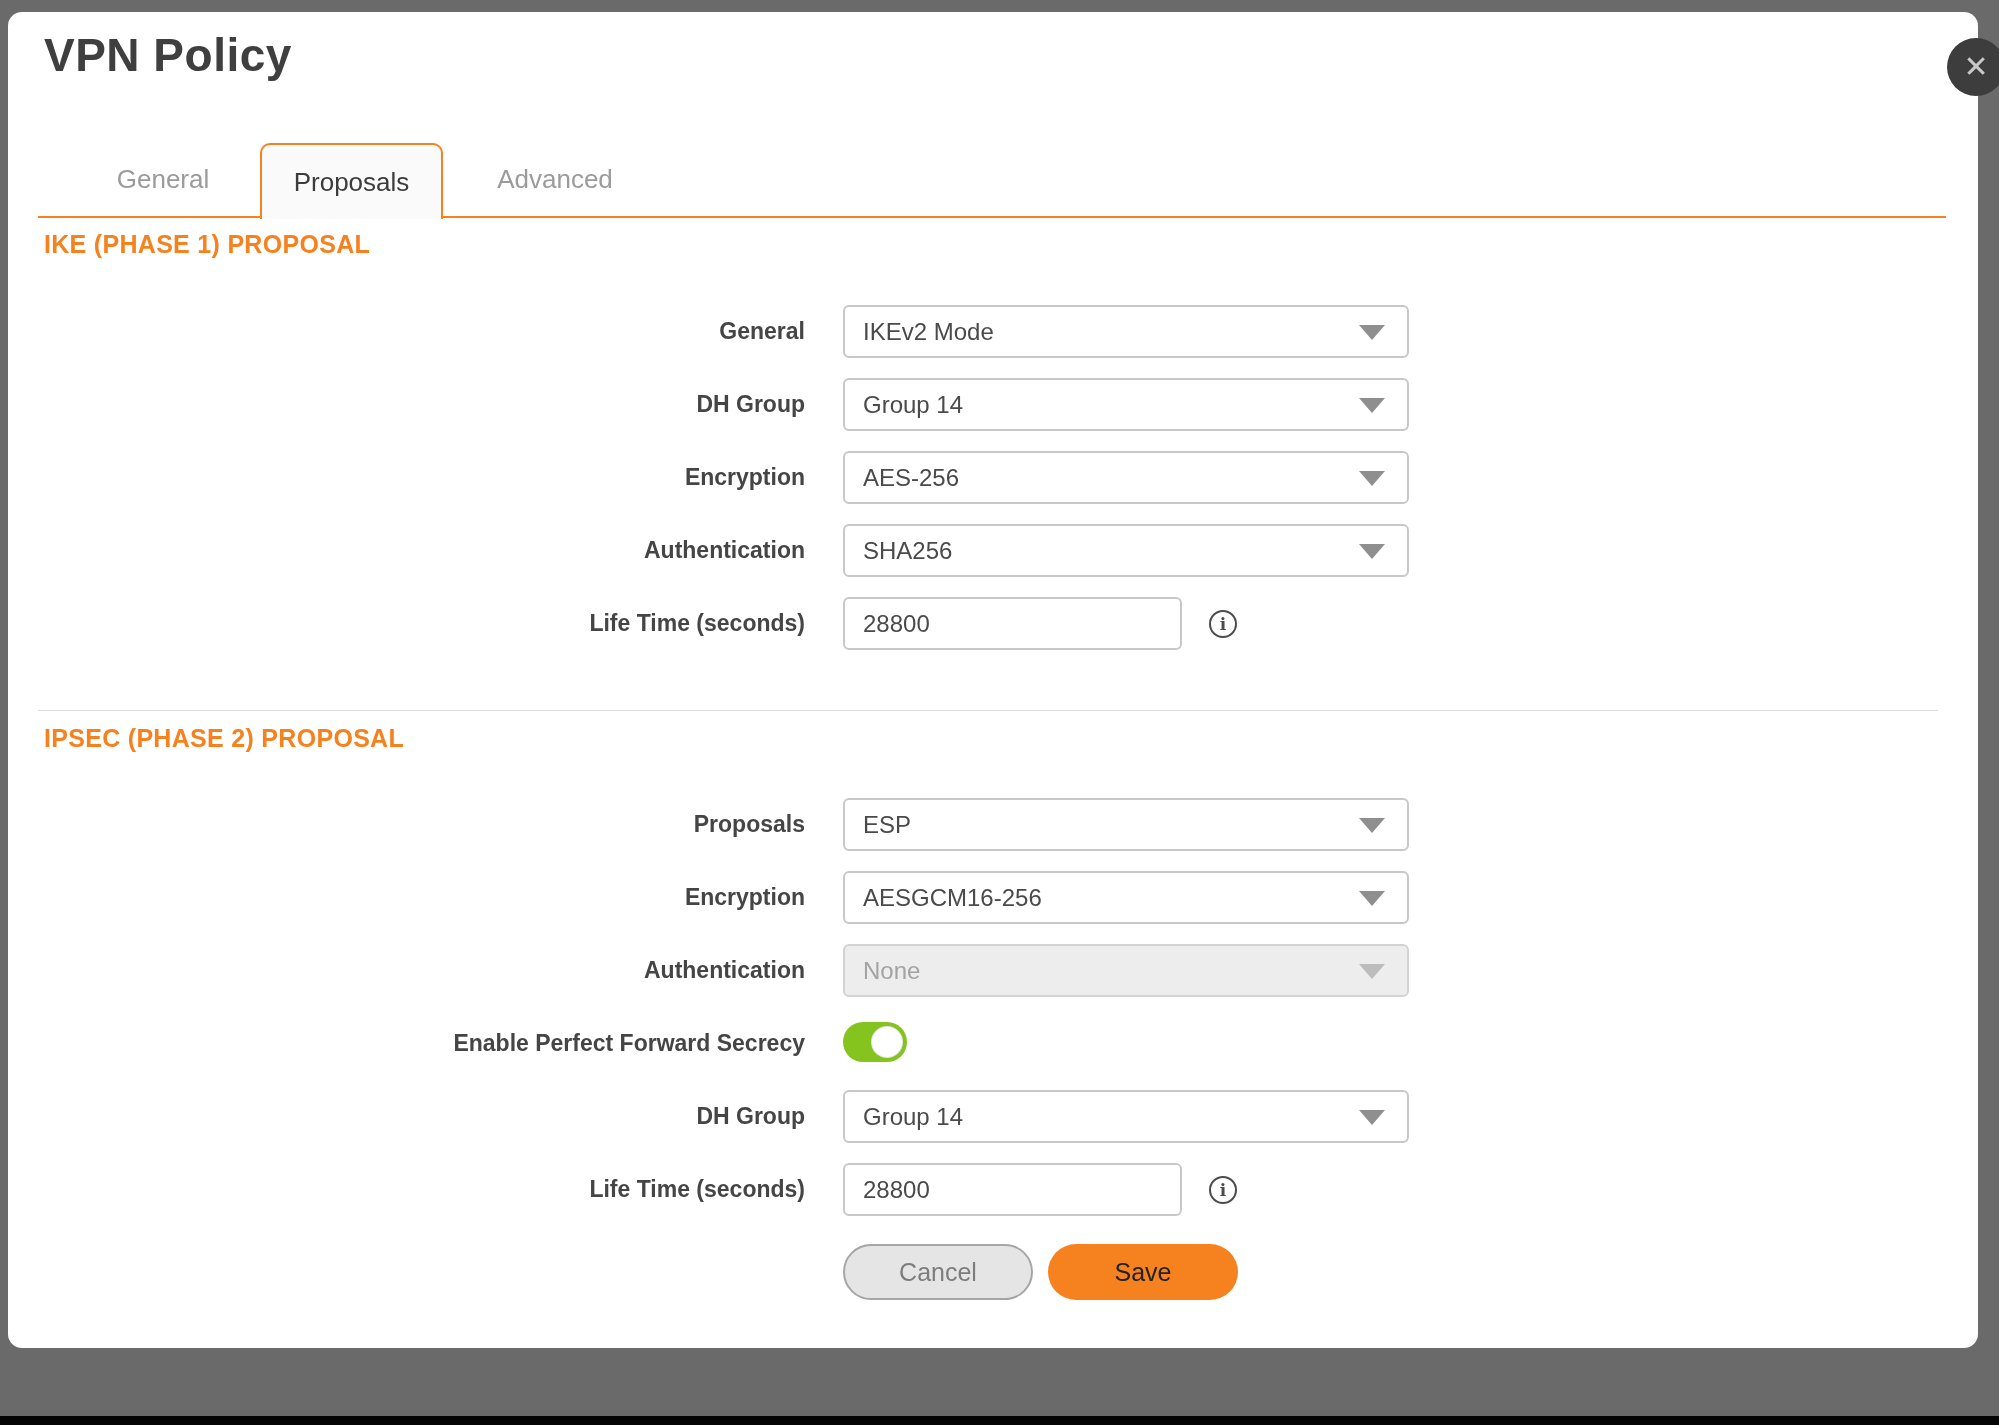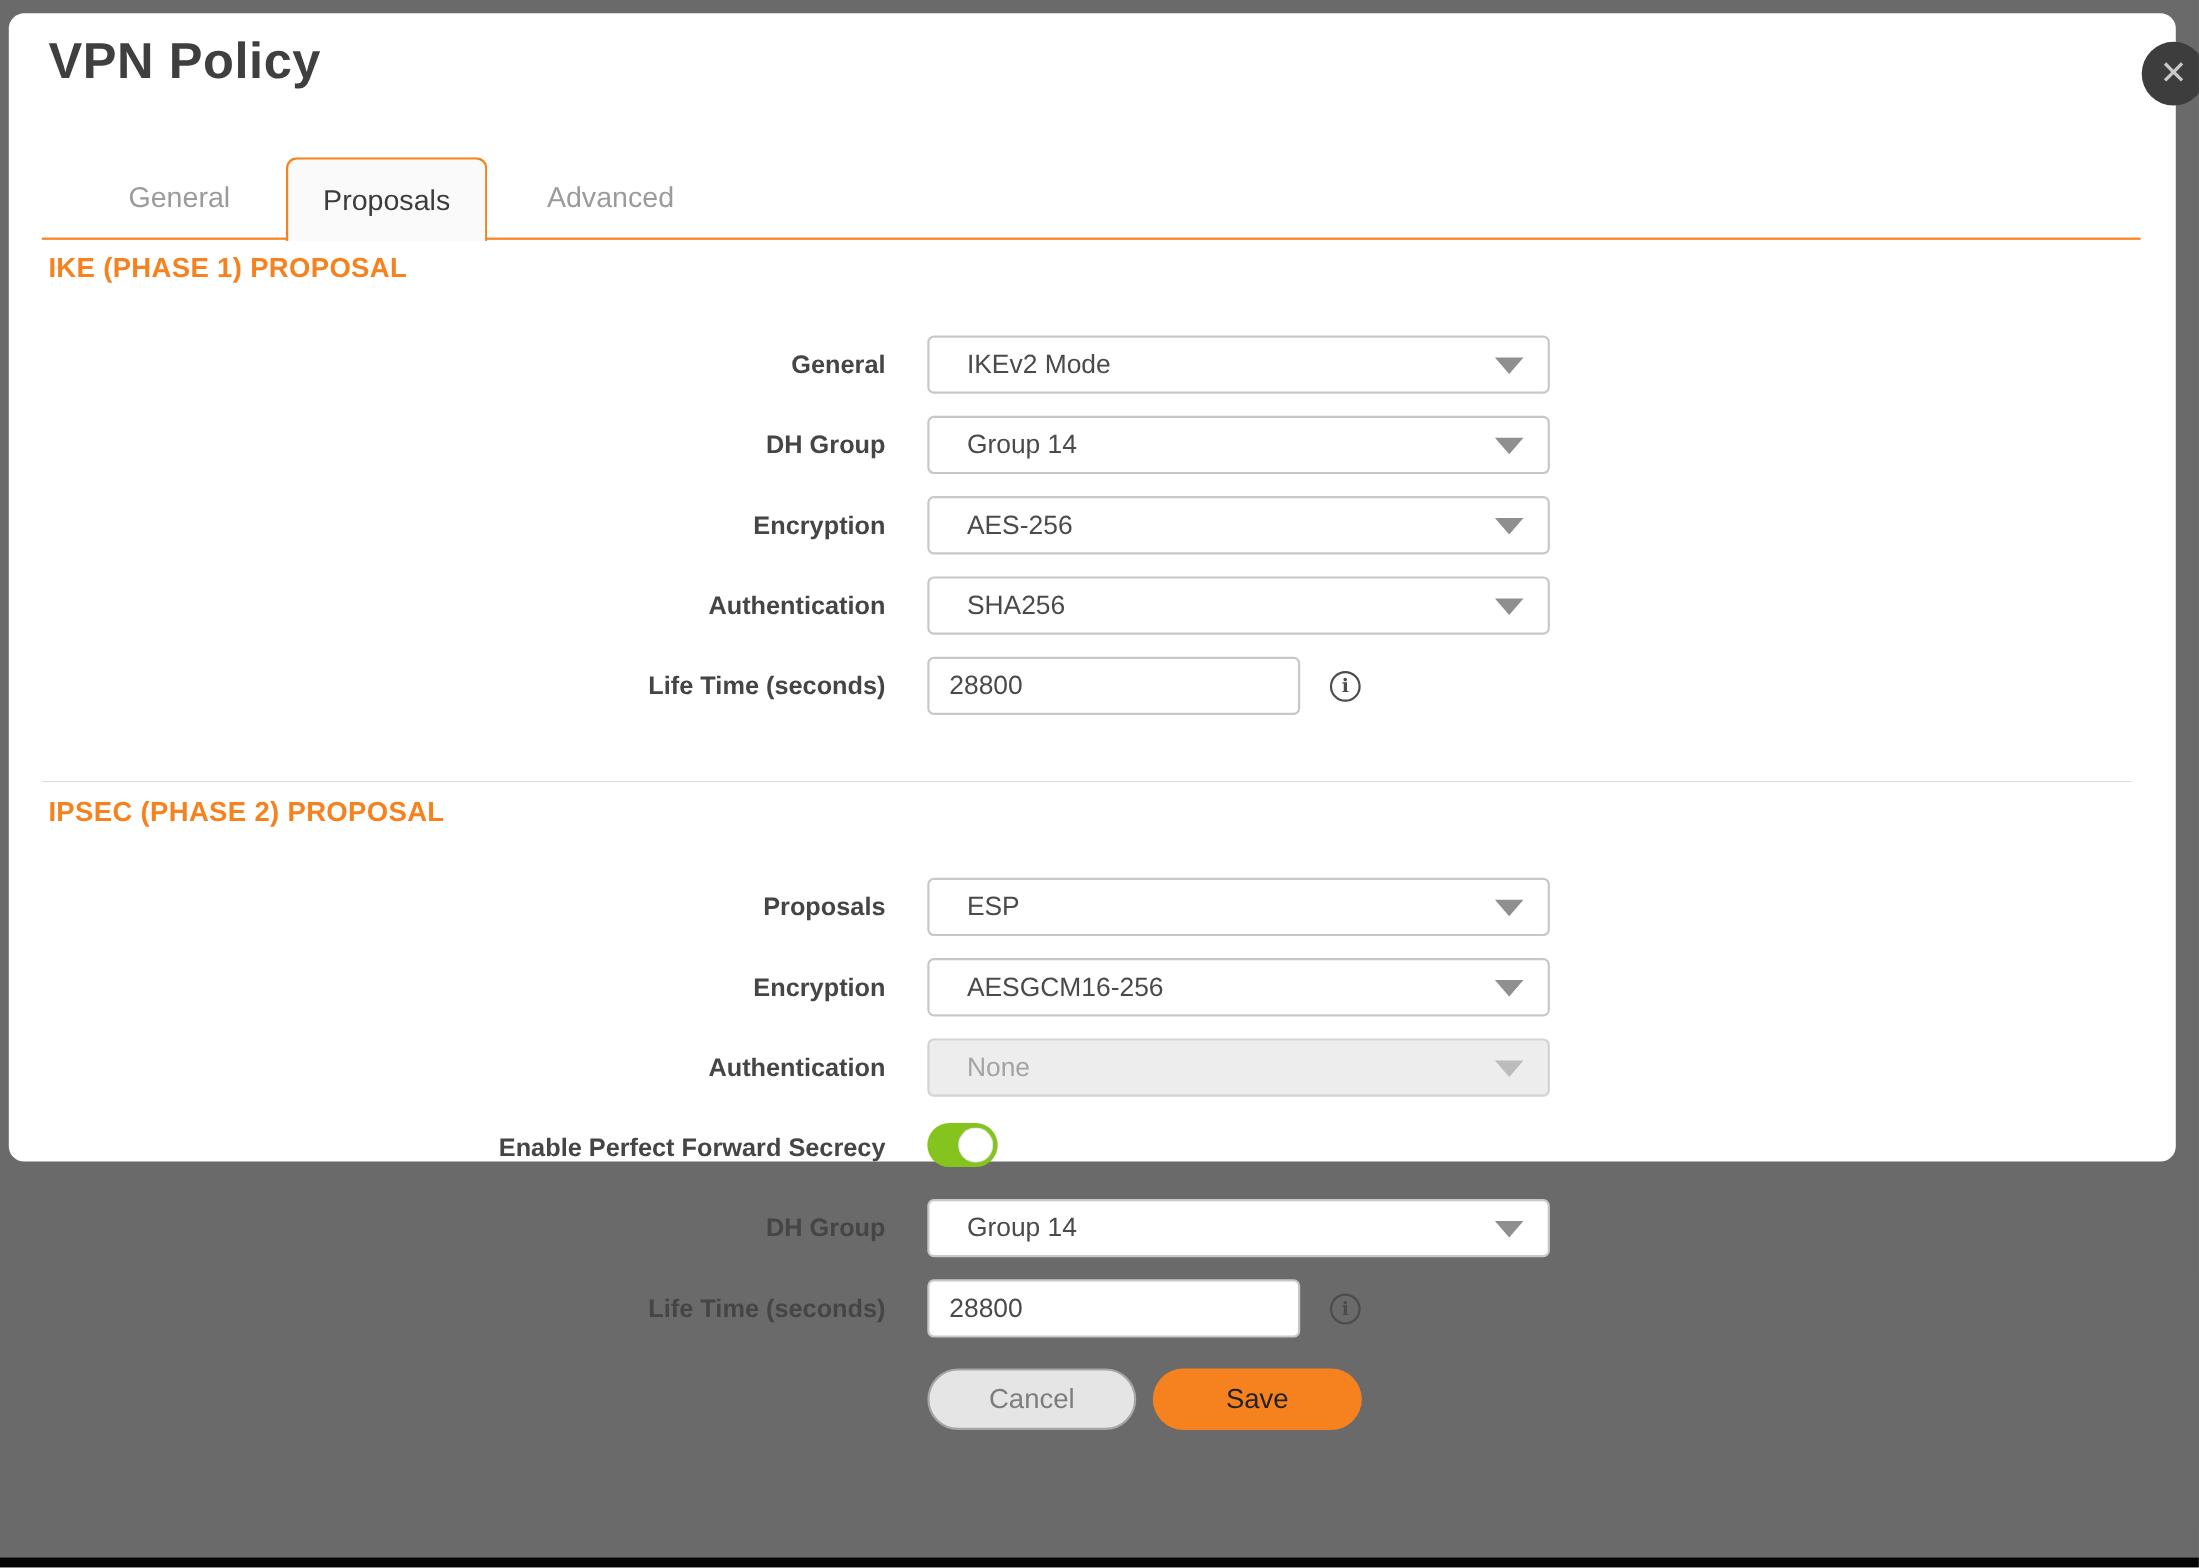--- a/index.html
+++ b/index.html
@@ -7,21 +7,21 @@
   body {
     font-family: "Liberation Sans", "DejaVu Sans", sans-serif;
     background:#6a6a6a;
     position:relative;
     overflow:hidden;
   }
   .stage { position:absolute; inset:0; width:1999px; height:1425px; background:#6a6a6a; overflow:hidden; }
   .bottom-black { position:absolute; left:0; bottom:0; width:100%; height:9px; background:#050505; }
 
   .dialog {
-    position:absolute; left:8px; top:12px; width:1970px; height:1044px;
+    position:absolute; left:8px; top:12px; width:1970px; height:1336px;
     background:#ffffff; border-radius:14px;
   }
 
   .dialog-title {
     position:absolute; left:36px; top:16px;
     font-size:46px; color:#3f3f3f; letter-spacing:0.5px;
   }
 
   .close-btn {
     position:absolute; left:1939px; top:26px; width:58px; height:58px;
@@ -68,21 +68,21 @@
   }
   .row-label {
     width:761px; text-align:right;
     font-size:23px; font-weight:bold; color:#454545; line-height:53px;
   }
   .control { margin-left:38px; position:relative; }
 
   .select-box {
     width:566px; height:53px; background:#fff;
     border:2px solid #c8c8c8; border-radius:6px;
-    display:flex; align-items:center; padding-left:34px;
+    display:flex; align-items:center; padding-left:18px;
     font-size:24px; color:#4a4a4a; cursor:pointer; position:relative;
   }
   .select-box .caret {
     position:absolute; right:22px; top:50%; margin-top:-7px;
     width:0; height:0;
     border-left:13px solid transparent; border-right:13px solid transparent;
     border-top:15px solid #8f8f8f;
   }
   .select-box.disabled {
     background:#ededed; border-color:#d3d3d3; color:#a3a3a3; cursor:default;

